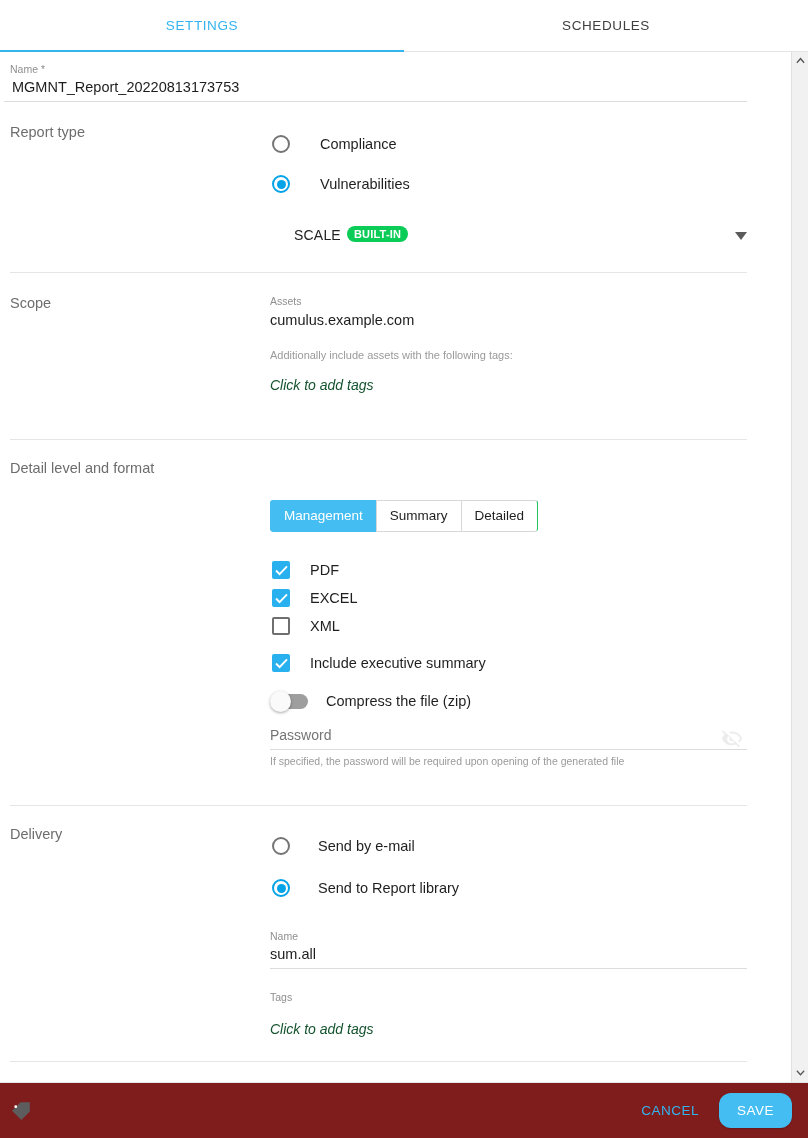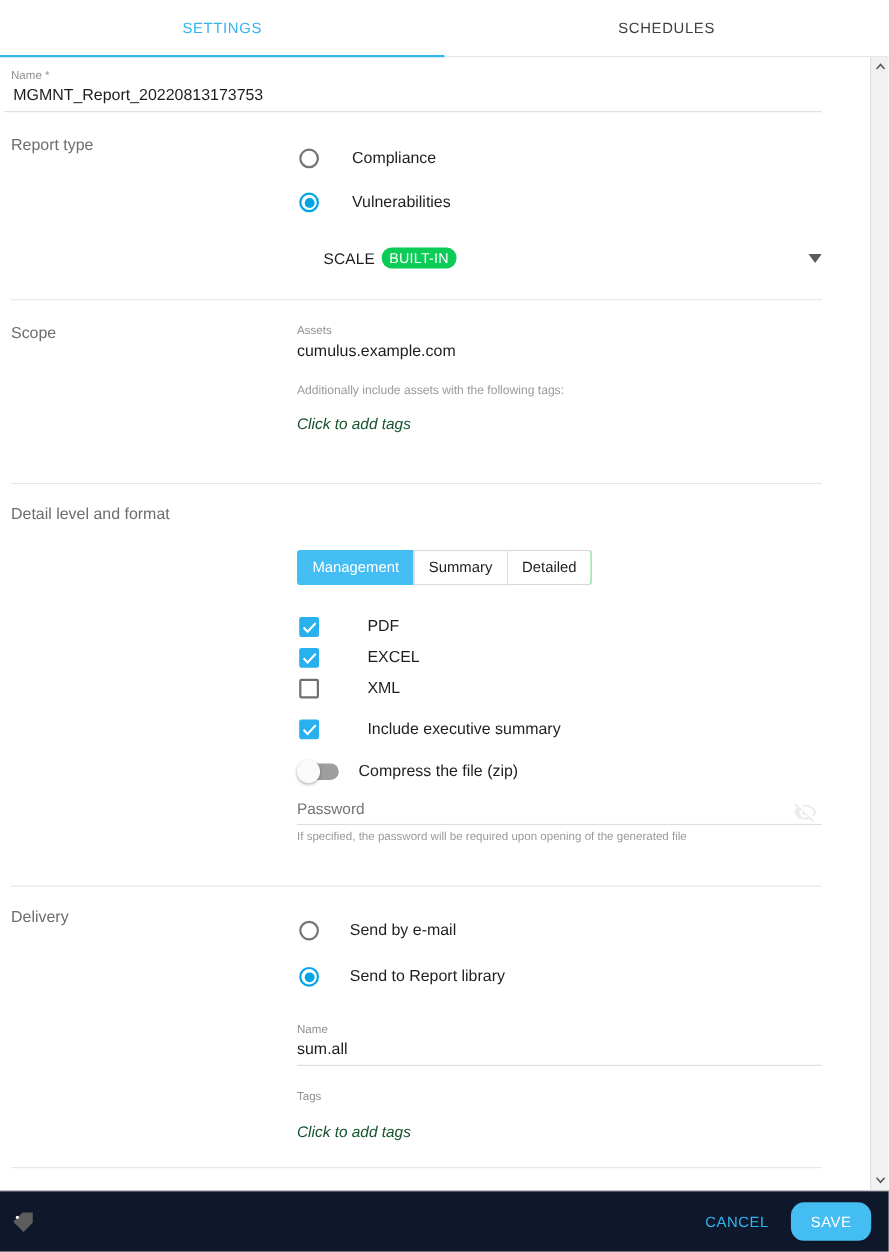--- a/index.html
+++ b/index.html
@@ -94,21 +94,21 @@
   
   .select-row {
     display: flex; align-items: center;
     height: 34px; margin-top: 14px; position: relative;
     padding-right: 22px;
     margin-left: 24px;
   }
   .select-text { font-size: 14px; color: #222; letter-spacing: .2px; }
   .badge {
     display: inline-block; background: #0bcc56; color: #fff;
-    font-size: 13px; font-weight: normal; letter-spacing: .2px;
+    font-size: 11px; font-weight: bold; letter-spacing: .2px;
     padding: 2px 7px; border-radius: 9px; margin-left: 6px;
     position: relative; top: -1px;
   }
   .caret { margin-left: auto; }
 
   
   .sub-label { font-size: 10.5px; color: #8f8f8f; }
   .sub-value { font-size: 14.5px; color: #1d1d1d; margin-top: 5px; }
   .hint { font-size: 11px; color: #9a9a9a; }
   .placeholder-italic { font-size: 14px; color: #14532d; font-style: italic; }
@@ -119,21 +119,21 @@
     border: 1px solid #d7d7d7; border-right: none;
     background: #fff; color: #1f1f1f;
     font-size: 13.5px; padding: 7px 13px 8px;
     cursor: pointer; white-space: nowrap; margin-top: 40px;
   }
   .seg:first-child { border-top-left-radius: 3px; border-bottom-left-radius: 3px; }
   .seg:last-child { border-right: 1px solid #22c55e; border-top-right-radius: 3px; border-bottom-right-radius: 3px; }
   .seg.active { background: #44bdf2; color: #fff; border-color: #44bdf2; }
 
   
-  .cb-row { display: flex; align-items: center; height: 24px; margin-top: 4px; gap: 24px; }
+  .cb-row { display: flex; align-items: center; height: 24px; margin-top: 4px; }
   .cb {
     width: 18px; height: 18px; border-radius: 2px;
     border: 2px solid #6f6f6f; background: #fff;
     margin-left: 2px; flex: 0 0 auto;
     display: flex; align-items: center; justify-content: center;
   }
   .cb.checked { background: #29b0ee; border-color: #29b0ee; }
   .cb-text { font-size: 14.5px; color: #1f1f1f; margin-left: 20px; }
 
   
@@ -155,21 +155,21 @@
   .pw-underline { height: 1px; background: #dcdcdc; }
   .pw-hint { font-size: 10.5px; color: #9a9a9a; margin-top: 5px; }
   .eye-icon { position: absolute; right: 26px; top: 0px; }
 
   
   .footer {
     height: 56px; min-height: 56px;
     border-top: 1px solid #e4e4e4;
     display: flex; align-items: center;
     padding: 0 16px 0 8px;
-    background: #0f172a;
+    background: #7f1d1d;
   }
   .tag-icon { margin-left: 2px; display: flex; align-items: center; }
   .footer-spacer { flex: 1 1 auto; }
   .btn-cancel {
     background: none; border: none; cursor: pointer;
     color: #33b4ef; font-size: 13.5px; letter-spacing: .5px;
     font-family: inherit; padding: 10px 14px; margin-right: 6px;
   }
   .btn-save {
     background: #44bdf2; border: none; cursor: pointer;

